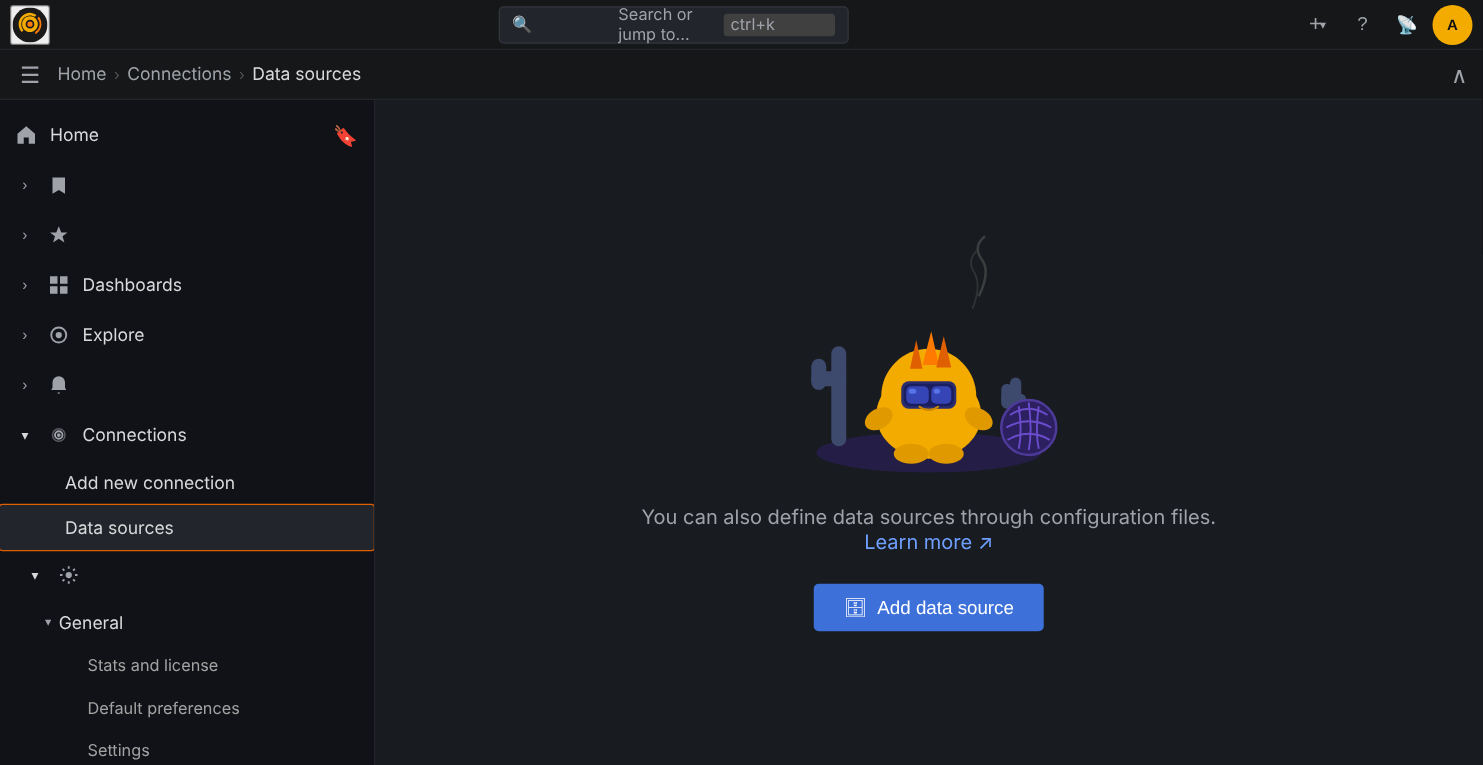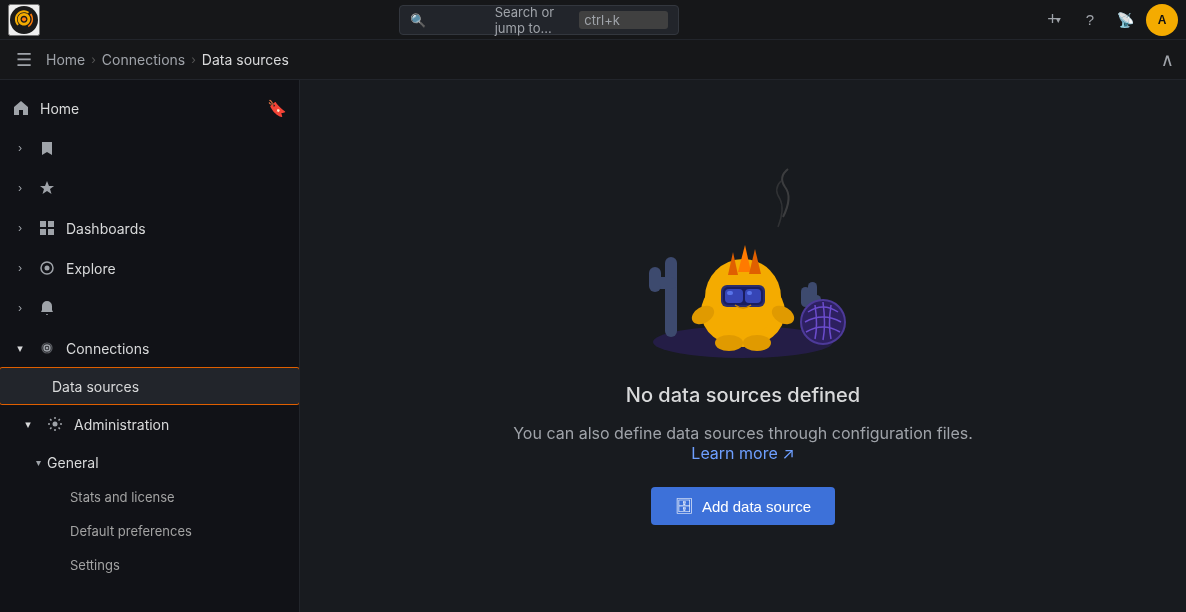--- a/index.html
+++ b/index.html
@@ -394,34 +394,36 @@
       <span class="nav-icon">
         <svg width="16" height="16" viewBox="0 0 16 16" fill="currentColor">
             <circle cx="8" cy="8" r="3" fill="none" stroke="currentColor" stroke-width="1.5"></circle>
             <circle cx="8" cy="8" r="5" fill="none" stroke="currentColor" stroke-width="1.2" opacity="0.5"></circle>
             <circle cx="8" cy="8" r="1.5"></circle>
           </svg>
       </span>
       <span class="nav-label">Connections</span>
     </div>
 
+    <div class="sub-item">
+      <span class="nav-label">Add new connection</span>
+    </div>
 
     <div class="sub-item nav-item active" style="padding-left:52px; outline: 1px solid #e05f00;">
       <span class="nav-label">Data sources</span>
     </div>
 
     <div class="nav-item" style="padding-left: 20px;">
       <span class="nav-chevron" style="color:#d8d9da;">▾</span>
       <span class="nav-icon">
         <svg width="16" height="16" viewBox="0 0 16 16" fill="currentColor">
             <circle cx="8" cy="8" r="2.5"></circle>
             <path d="M8 1v2M8 13v2M1 8h2M13 8h2M3.1 3.1l1.4 1.4M11.5 11.5l1.4 1.4M3.1 12.9l1.4-1.4M11.5 4.5l1.4-1.4" stroke="currentColor" stroke-width="1.5" fill="none"></path>
           </svg>
       </span>
-      <span class="nav-label">Administration</span>
     </div>
 
     <div style="display:flex;align-items:center;padding:0 12px 0 36px;height:36px;cursor:pointer;color:#d8d9da;font-size:14px;">
       <span style="font-size:10px;margin-right:6px;color:#9fa3a9;">▾</span>
       <span>General</span>
     </div>
 
     <div class="sub-sub-item">
       <span>Stats and license</span>
     </div>
@@ -484,21 +486,20 @@
 
           <ellipse cx="170" cy="148" rx="12" ry="8" fill="#e09a00" transform="rotate(30,170,148)"></ellipse>
 
           <path d="M122 138 Q130 144 138 138" stroke="#cc8800" stroke-width="1.5" fill="none"></path>
 
           <ellipse cx="116" cy="176" rx="14" ry="8" fill="#e09a00"></ellipse>
           <ellipse cx="144" cy="176" rx="14" ry="8" fill="#e09a00"></ellipse>
         </svg>
       </div>
 
-      <div class="empty-title">No data sources defined</div>
 
       <div class="empty-subtitle">
         <span>You can also define data sources through configuration files.</span>
         <a href="#">
           <span>Learn more</span> ↗
         </a>
       </div>
 
       <button class="add-source-btn">
         <span>🗄</span>

